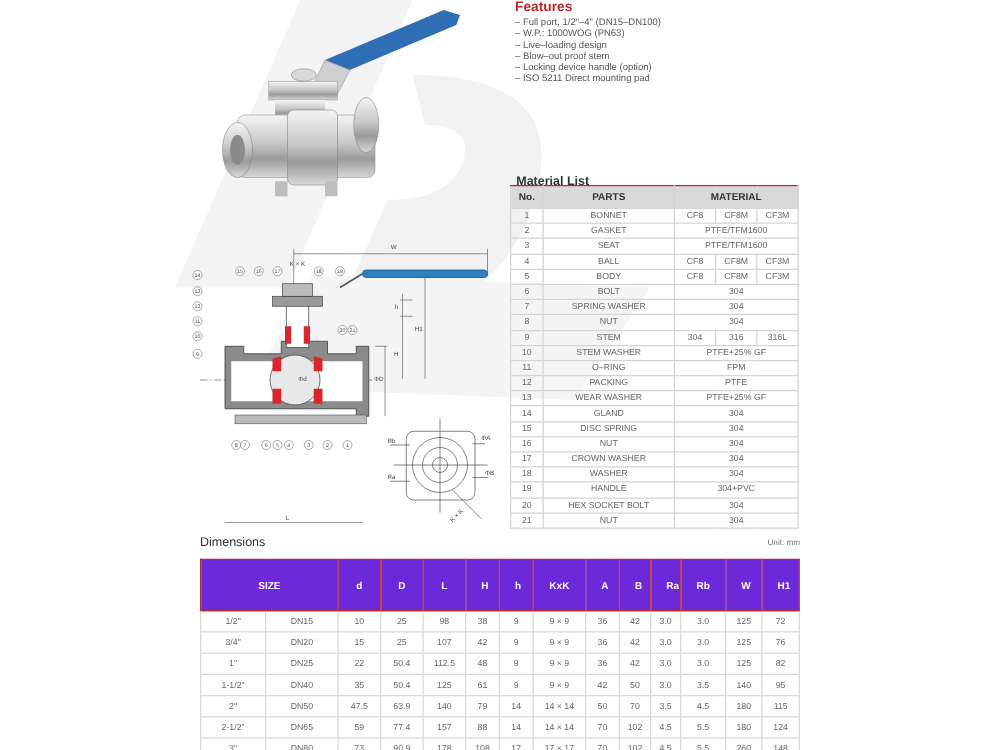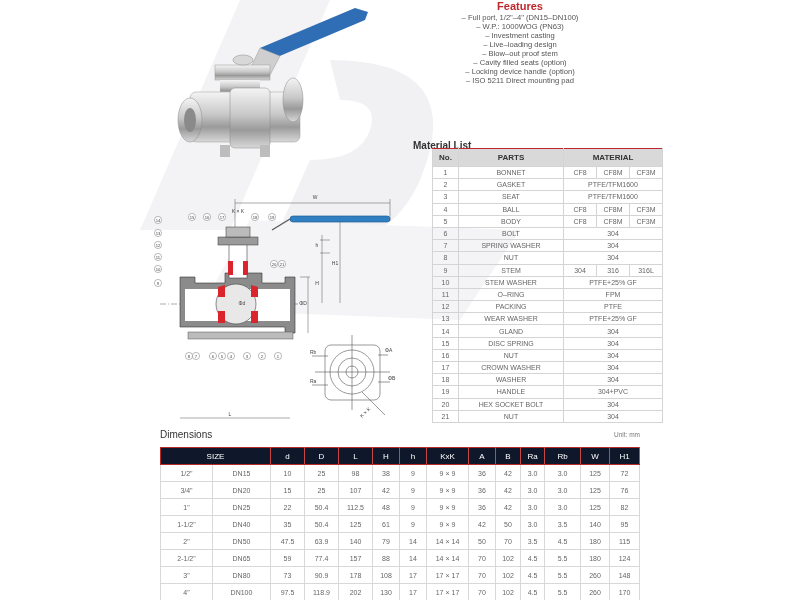--- a/index.html
+++ b/index.html
@@ -2,39 +2,39 @@
 <html><head>
 <meta charset="utf-8">
 <style>
   html, body { margin:0; padding:0; }
   body { width:800px; height:600px; background:#ffffff; position:relative; overflow:hidden;
          font-family:"Liberation Sans", sans-serif; color:#555; }
   .wm { position:absolute; z-index:0; pointer-events:none; }
   .abs { position:absolute; z-index:1; }
 
   
-  #features { left:400px; top:0px; width:240px;text-align:center; }
+  #features { left:412px; top:0px; width:240px; }
   #features h2 { margin:0; font-size:11px; font-weight:bold; color:#c0272d; line-height:12px; }
   #features ul { list-style:none; margin:1px 0 0 0; padding:0; }
   #features li { font-size:7.6px; line-height:9px; color:#555; white-space:nowrap; }
 
   
   #mat-title { left:408px; top:135px; font-size:10px; font-weight:bold; color:#333; margin:5px; }
-  #mat-table { left:408px; top:148px; width:231px; border-collapse:collapse; table-layout:fixed;margin-left:24px; }
+  #mat-table { left:408px; top:148px; width:231px; border-collapse:collapse; table-layout:fixed; }
   #mat-table td, #mat-table th { border:1px solid #d4d4d4; font-size:7px; text-align:center; padding:0;
         height:11.2px; line-height:11px; color:#666; font-weight:normal; }
   #mat-table thead th { background:#d9d9d9; color:#333; font-weight:bold; font-size:8px; height:17px;
         border-top:1px solid #c0272d; }
   #mat-table col.c-no { width:26px; } #mat-table col.c-part { width:105px; }
 
   
   #dim-title { left:160px; top:429px; font-size:10px; font-weight:normal; color:#333; margin:0; }
   #dim-unit { left:614px; top:431px; font-size:6.5px; color:#777; }
   #dim-table { left:160px; top:447px; width:479px; border-collapse:collapse; table-layout:fixed; }
-  #dim-table th { background:#0f172a; color:#fff; font-size:8px; font-weight:normal; height:16px; padding:0;
+  #dim-table th { background:#6d28d9; color:#fff; font-size:8px; font-weight:bold; height:16px; padding:12px;
         border:1px solid #b52a2a; border-right:1px solid #c84444; }
   #dim-table td { font-size:7px; color:#666; text-align:center; height:16px; padding:0;
         border:1px solid #d8d8d8; }
 
   svg text { font-family:"Liberation Sans", sans-serif; }
 </style>
 </head>
 <body>
 
 <svg class="wm" width="800" height="600" style="left:0;top:0;">
@@ -64,24 +64,22 @@
   <ellipse cx="133" cy="100" rx="10" ry="22" fill="url(#steel)" stroke="#888" stroke-width="0.5"></ellipse>
   <rect x="60" y="145" width="10" height="12" fill="#bdbdbd"></rect>
     <rect x="100" y="145" width="10" height="12" fill="#bdbdbd"></rect>
 </svg>
 
 <div class="abs" id="features">
   <h2>Features</h2>
   <ul>
     <li>– Full port, 1/2"–4" (DN15–DN100)</li>
     <li>– W.P.: 1000WOG (PN63)</li>
-    <li>– Investment casting</li>
     <li>– Live–loading design</li>
     <li>– Blow–out proof stem</li>
-    <li>– Cavity filled seats (option)</li>
     <li>– Locking device handle (option)</li>
     <li>– ISO 5211 Direct mounting pad</li>
   </ul>
 </div>
 
 <h3 class="abs" id="mat-title">Material List</h3>
 <table class="abs" id="mat-table">
   <colgroup>
       <col class="c-no">
       <col class="c-part">

